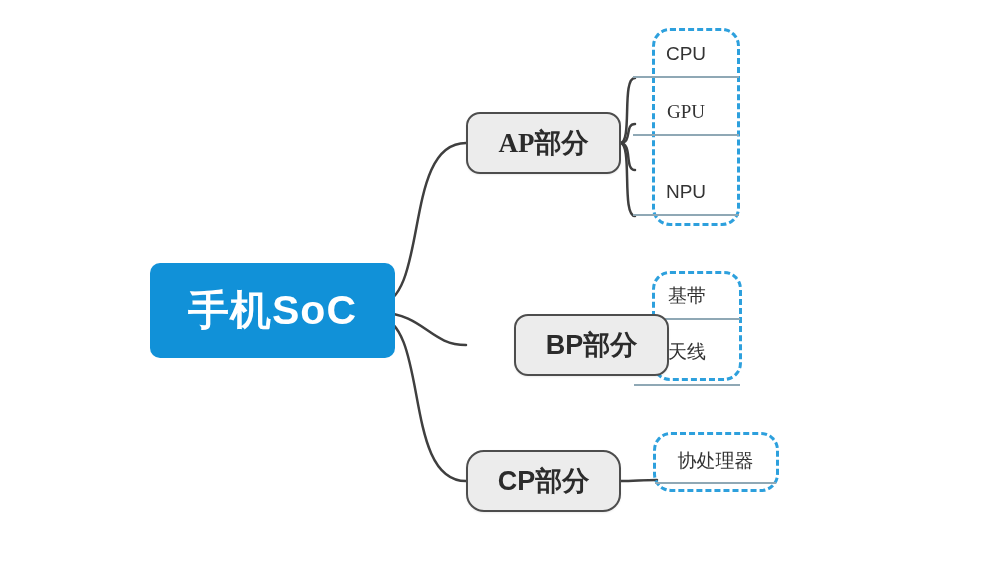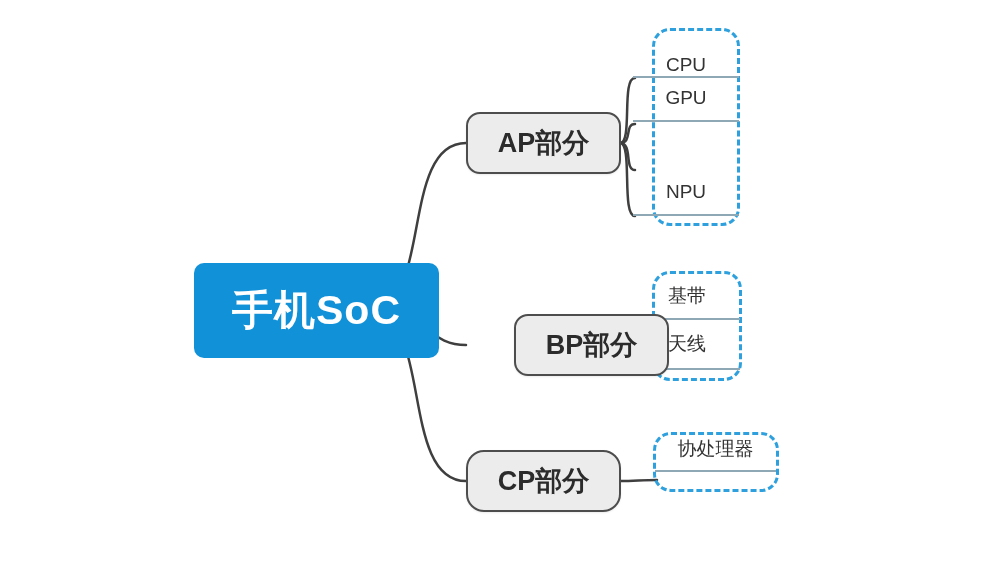--- a/index.html
+++ b/index.html
@@ -10,32 +10,31 @@
     background:#ffffff;
     overflow:hidden;
   }
   .connectors{position:absolute;left:0;top:0;z-index:0;}
   .root-node{
     position:absolute;left:150px;top:263px;width:245px;height:95px;
     background:#1191d8;border-radius:10px;
     display:flex;align-items:center;justify-content:center;
     color:#ffffff;font-size:41px;font-weight:bold;letter-spacing:1px;
     z-index:3;
-    margin-left:44px;
   }
   .branch-node{
     position:absolute;width:155px;height:62px;
     background:#ececec;border:2.5px solid #4d4d4d;border-radius:14px;
     display:flex;align-items:center;justify-content:center;
     color:#2b2b2b;font-size:27px;font-weight:bold;
     box-shadow:0 1px 2px rgba(0,0,0,0.08);
     box-sizing:border-box;
     z-index:3;
   }
-  .branch-ap{left:466px;top:112px;}
+  .branch-ap{left:466px;top:112px;font-family:Liberation Serif, serif;}
   .branch-bp{left:466px;top:314px;margin-left:48px;}
   .branch-cp{left:466px;top:450px;border-radius:18px;}
   .leaf-group{
     position:absolute;
     border:3px dashed #2da0dd;border-radius:18px;
     background:transparent;
     box-sizing:border-box;
     z-index:1;
   }
   .group-ap{left:652px;top:28px;width:88px;height:198px;}
@@ -44,28 +43,28 @@
   .leaf-item{
     position:absolute;
     display:flex;align-items:center;justify-content:center;
     color:#333333;font-size:19px;
     border-bottom:2px solid #8fa8b5;
     box-sizing:border-box;
     z-index:2;
     background:transparent;
   }
   .leaf-ap{left:633px;width:106px;height:46px;}
-  .leaf-ap-0{top:32px;align-items:flex-end;}
-  .leaf-ap-1{top:76px;}
+  .leaf-ap-0{top:32px;}
+  .leaf-ap-1{top:90px;font-family:Liberation Serif, serif;}
   .leaf-ap-2{top:124px;}
   .leaf-ap-3{top:170px;}
   .leaf-bp{left:634px;width:106px;}
   .leaf-bp-0{top:273px;height:47px;}
-  .leaf-bp-1{top:320px;height:50px;}
-  .leaf-cp{left:655px;width:121px;top:428px;height:44px;}
+  .leaf-bp-1{top:320px;height:66px;}
+  .leaf-cp{left:655px;width:121px;top:440px;height:44px;}
 </style>
 </head>
 <body>
 
 <div class="canvas">
 
   <svg class="connectors" width="1000" height="561" viewBox="0 0 1000 561">
     <g fill="none" stroke="#3f3f3f" stroke-width="2.5" stroke-linecap="round">
 
       <path d="M 378 306 C 430 298, 402 143, 466 143"></path>

